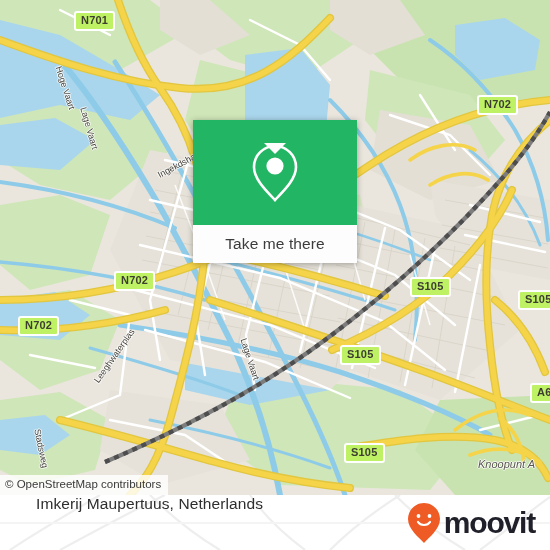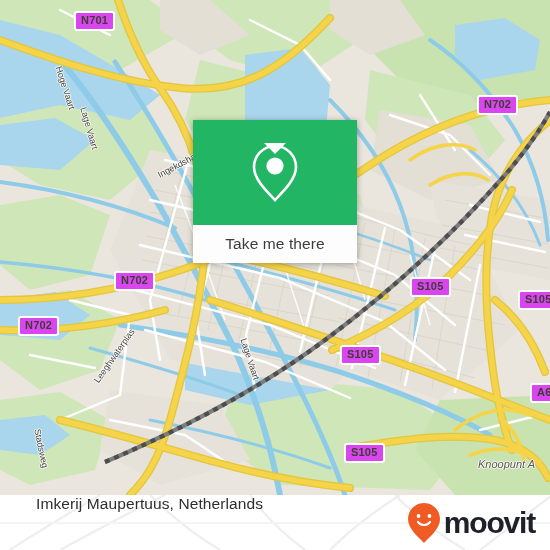--- a/index.html
+++ b/index.html
@@ -15,21 +15,21 @@
     position:absolute;left:0;top:0;width:550px;height:495px;
     background:#e9e5dc;
     overflow:hidden;
   }
   .layer{position:absolute;left:0;top:0;width:550px;height:495px;}
   svg.layer{display:block;}
 
   
   .shield{
     position:absolute;
-    background:#d946ef;
+    background:#bef264;
     border:2px solid #ffffff;
     border-radius:3px;
     color:#3d3d32;
     font-size:11px;
     font-weight:bold;
     letter-spacing:.2px;
     line-height:13px;
     padding:1px 5px 2px 5px;
     white-space:nowrap;
     box-sizing:border-box;
@@ -292,20 +292,21 @@
       <div class="shield" style="left:477px;top:95px;">N702</div>
       <div class="shield" style="left:114px;top:271px;">N702</div>
       <div class="shield" style="left:18px;top:316px;">N702</div>
       <div class="shield" style="left:410px;top:277px;">S105</div>
       <div class="shield" style="left:518px;top:290px;">S105</div>
       <div class="shield" style="left:340px;top:345px;">S105</div>
       <div class="shield" style="left:344px;top:443px;">S105</div>
       <div class="shield" style="left:530px;top:383px;">A6</div>
     </div>
 
+    <div id="attribution">© OpenStreetMap contributors</div>
   </div>
 
   <div id="popup">
     <div id="popup-img">
       <svg width="54" height="62" viewBox="0 0 54 62">
         <path d="M27 4 C15.4 4 6 13.4 6 25 C6 38 20 50.5 27 58 C34 50.5 48 38 48 25 C48 13.4 38.6 4 27 4 Z" fill="none" stroke="#ffffff" stroke-width="2.6"></path>
         <circle cx="27" cy="24" r="8.6" fill="#ffffff"></circle>
       </svg>
     </div>
     <div id="popup-label">

